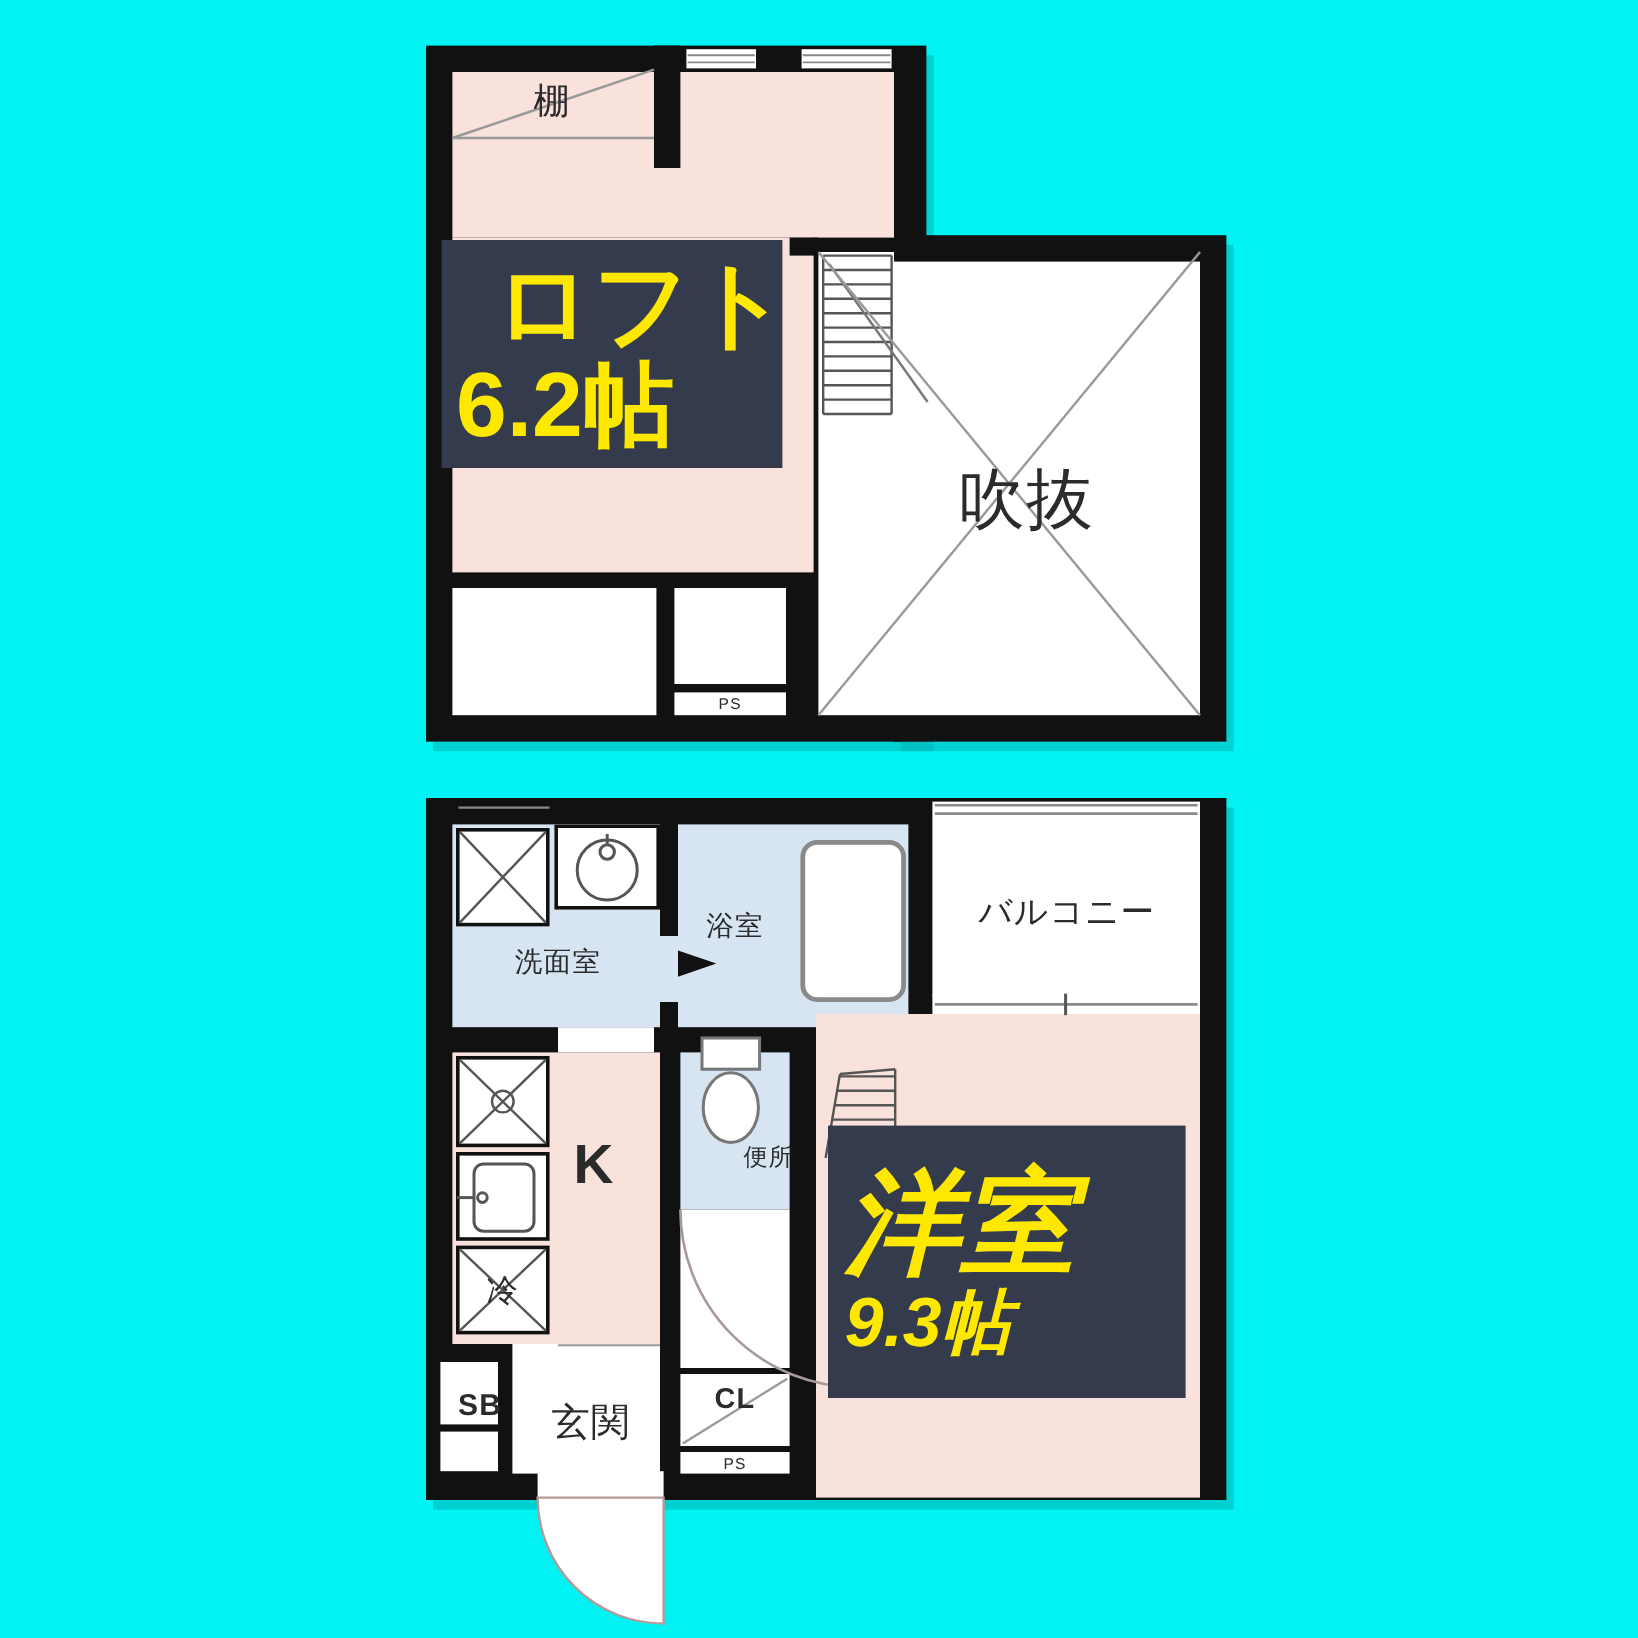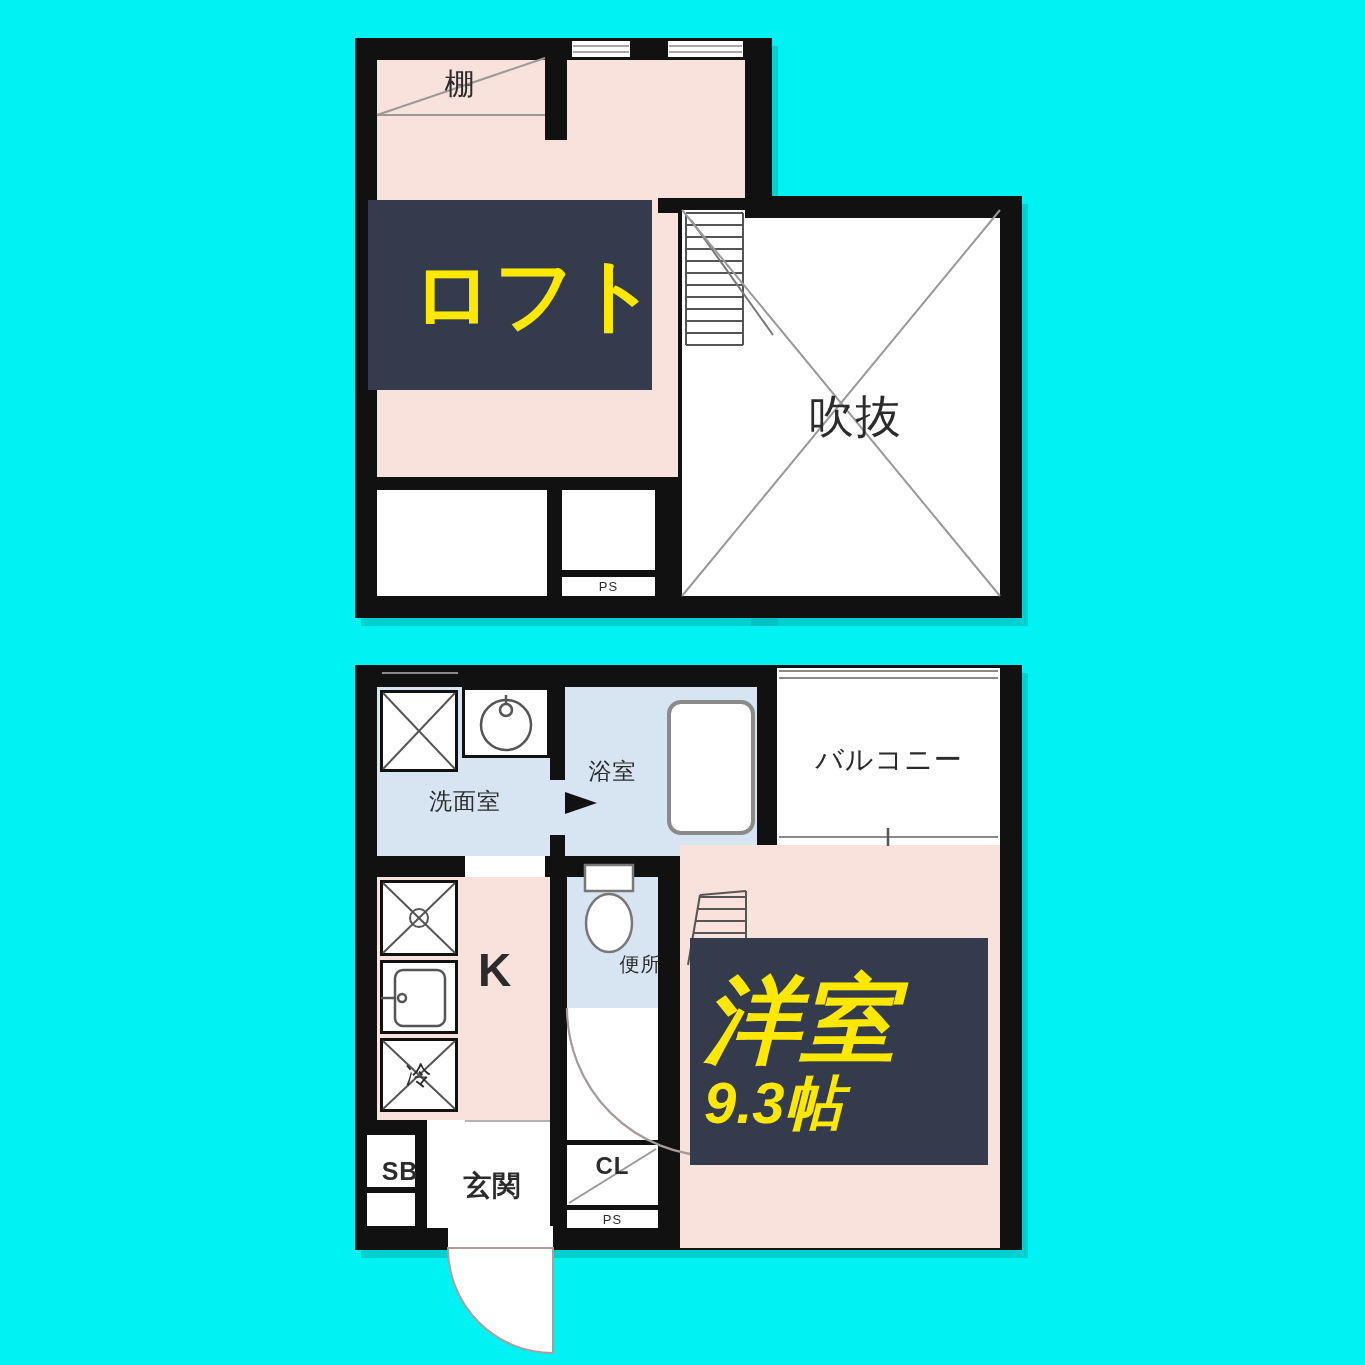--- a/index.html
+++ b/index.html
@@ -84,24 +84,25 @@
           <line x1="331" y1="307" x2="388" y2="307"></line>
         <line x1="336" y1="182" x2="418" y2="297" stroke="#777"></line>
       </g>
       <g stroke="#999" stroke-width="2">
         <line x1="327" y1="172" x2="645" y2="558"></line>
         <line x1="645" y1="172" x2="327" y2="558"></line>
       </g>
     </svg>
 
     <div class="abs roomlabel" style="left:40px;top:28px;width:130px;height:36px;font-size:30px;">棚</div>
-    <div class="abs roomlabel" style="left:436px;top:354px;width:128px;height:50px;font-size:46px;">吹抜</div>
+    <div class="abs roomlabel" style="left:436px;top:354px;width:128px;height:50px;font-size:56px;">吹抜</div>
     <div class="abs roomlabel" style="left:207px;top:539px;width:93px;height:19px;font-size:13px;">PS</div>
     <div class="abs navybox" style="left:13px;top:162px;width:284px;height:190px;">
       <div style="font-size:80px;margin-left:32px;">ロフト</div>
+      <div style="font-size:76px;">6.2帖</div>
     </div>
   </div>
 
   <div class="abs" style="left:355px;top:665px;width:667px;height:700px;">
 
     <div class="abs plan-base" style="left:0;top:0;width:667px;height:585px;"></div>
 
     <div class="abs blue" style="left:22px;top:22px;width:173px;height:169px;"></div>
     <div class="abs blue" style="left:210px;top:22px;width:192px;height:169px;"></div>
     <div class="abs blue" style="left:195px;top:115px;width:15px;height:55px;"></div>
@@ -181,21 +182,21 @@
       <path d="M 93,583 A 105 105 0 0 0 198,688 L 198,583 Z" fill="#ffffff" stroke="#b59a9a" stroke-width="2"></path>
     </svg>
 
     <div class="abs roomlabel" style="left:30px;top:122px;width:160px;height:28px;font-size:23px;font-family:Liberation Mono, monospace;">洗面室</div>
     <div class="abs roomlabel" style="left:212px;top:92px;width:91px;height:28px;font-size:23px;">浴室</div>
     <div class="abs roomlabel" style="left:428px;top:78px;width:212px;height:34px;font-size:28px;">バルコニー</div>
     <div class="abs roomlabel" style="left:95px;top:278px;width:90px;height:54px;font-size:46px;font-weight:bold;">K</div>
     <div class="abs roomlabel" style="left:212px;top:286px;width:91px;height:26px;font-size:20px;margin-left:28px;">便所</div>
     <div class="abs roomlabel" style="left:25px;top:388px;width:78px;height:44px;font-size:26px;">冷</div>
     <div class="abs roomlabel" style="left:12px;top:488px;width:66px;height:36px;font-size:25px;font-weight:bold;">SB</div>
-    <div class="abs roomlabel" style="left:80px;top:496px;width:115px;height:50px;font-size:28px;font-weight:bold;">玄関</div>
+    <div class="abs roomlabel" style="left:80px;top:496px;width:115px;height:50px;font-size:32px;font-weight:normal;">玄関</div>
     <div class="abs roomlabel" style="left:212px;top:486px;width:91px;height:30px;font-size:24px;font-weight:bold;">CL</div>
     <div class="abs roomlabel" style="left:212px;top:545px;width:91px;height:18px;font-size:13px;">PS</div>
     <div class="abs navybox" style="left:335px;top:273px;width:298px;height:227px;padding-left:14px;font-style:italic;">
       <div style="font-size:96px;">洋室</div>
       <div style="font-size:58px;">9.3帖</div>
     </div>
   </div>
 
 </div>
 

